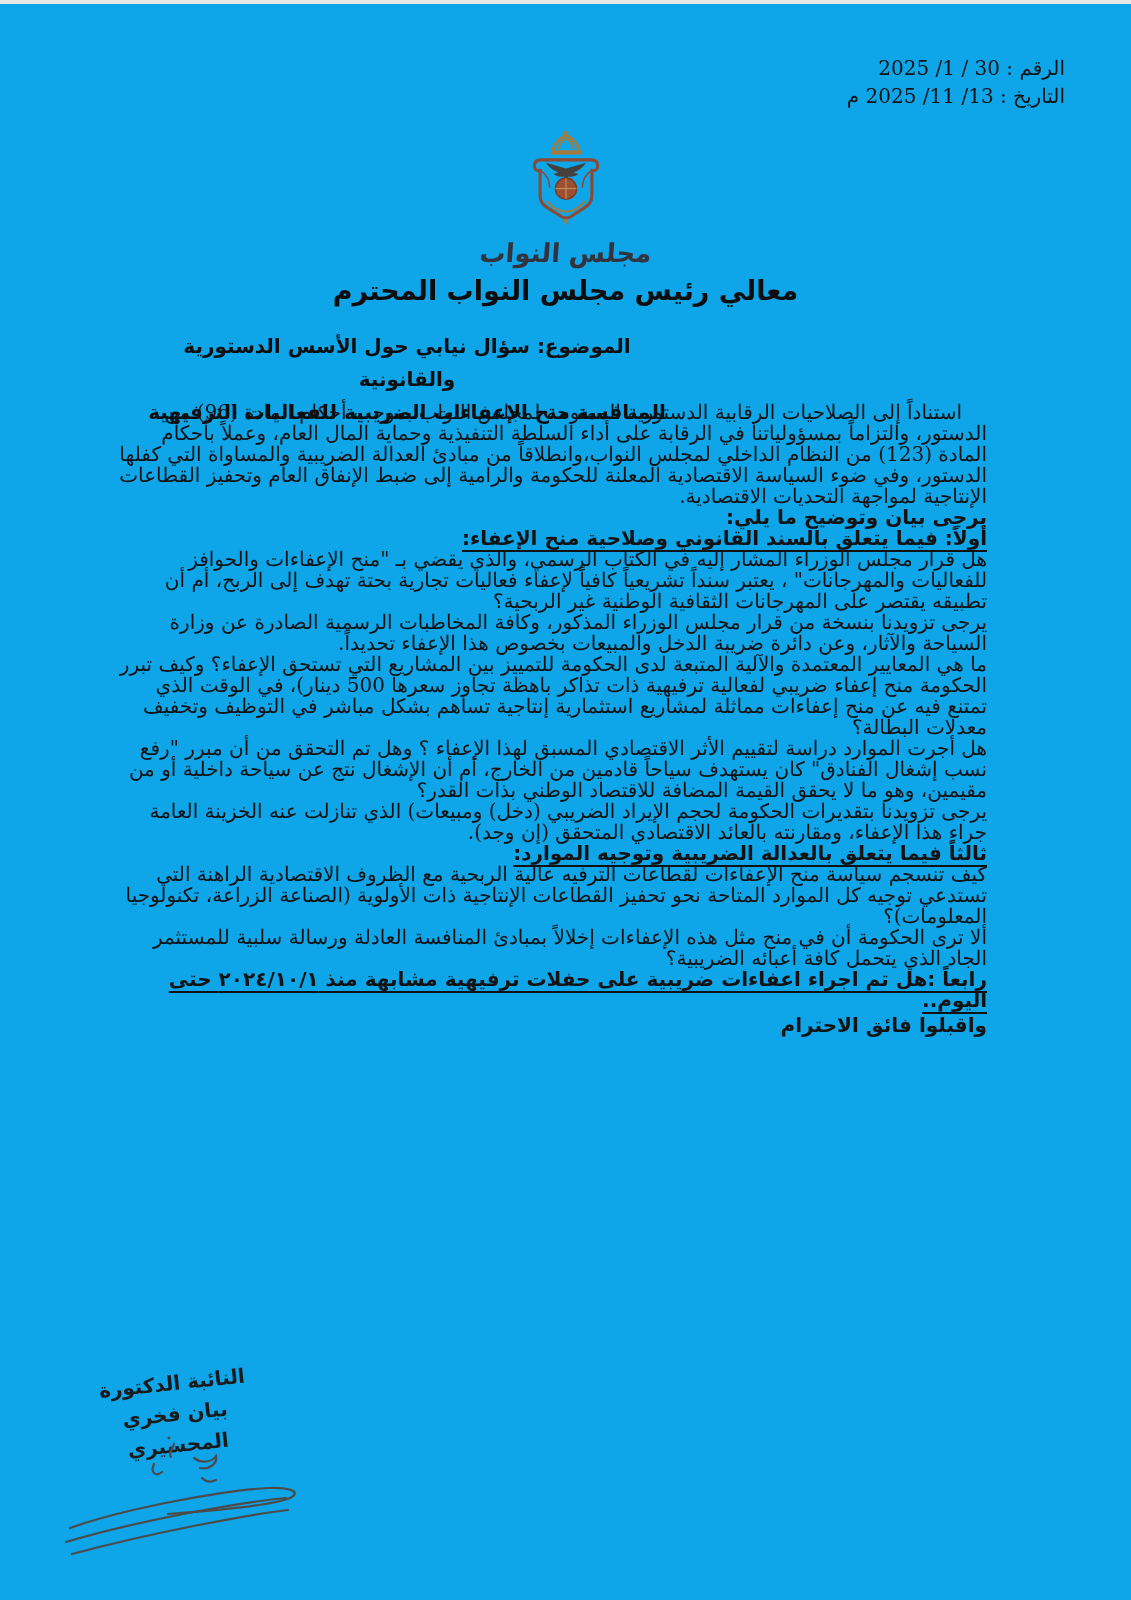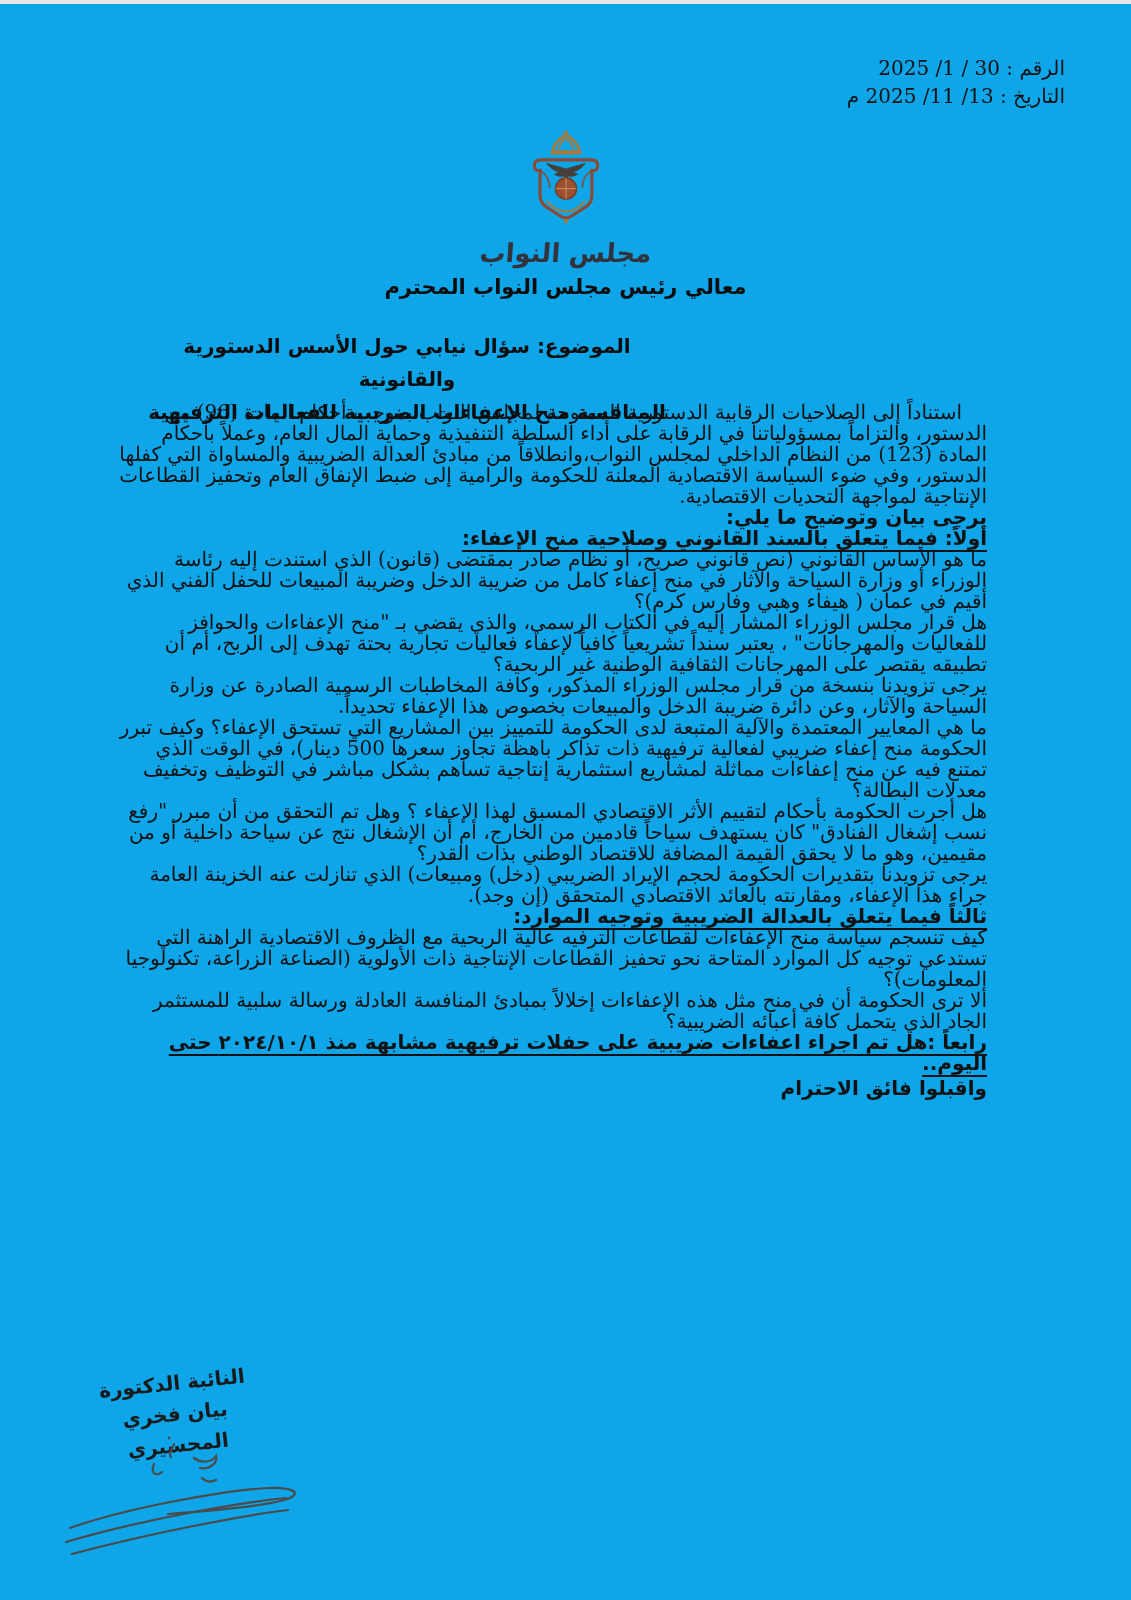--- a/index.html
+++ b/index.html
@@ -26,21 +26,21 @@
   .emblem-callig{
     margin-top:2px;
     direction:rtl;
     font-size:26px;font-weight:bold;color:#33333d;
     font-family:"DejaVu Sans", sans-serif;
     letter-spacing:1px;
     transform:skewX(-4deg);
   }
   .salutation{
     position:absolute;top:271px;left:0;width:100%;
-    text-align:center;font-weight:bold;font-size:21px;
+    text-align:center;font-weight:bold;font-size:27px;
     direction:rtl;color:#0d0d0d;
     font-family:"DejaVu Sans", sans-serif;
   }
   .subject{
     position:absolute;top:326px;left:134px;width:546px;
     direction:rtl;text-align:center;
     font-weight:bold;font-size:20px;line-height:33px;color:#0d0d0d;
     font-family:"DejaVu Sans", sans-serif;
   }
   .body-text{
@@ -111,26 +111,25 @@
   <div class="subject">
     <div>الموضوع: سؤال نيابي حول الأسس الدستورية والقانونية</div>
     <div>المنافسة منح الإعفاءات الضريبية للفعاليات الترفيهية</div>
   </div>
 
   <div class="body-text">
     <p class="p-indent">استناداً إلى الصلاحيات الرقابية الدستورية الممنوحة لمجلس النواب بموجب أحكام المادة (96) من الدستور، والتزاماً بمسؤولياتنا في الرقابة على أداء السلطة التنفيذية وحماية المال العام، وعملاً بأحكام المادة (123) من النظام الداخلي لمجلس النواب،وانطلاقاً من مبادئ العدالة الضريبية والمساواة التي كفلها الدستور، وفي ضوء السياسة الاقتصادية المعلنة للحكومة والرامية إلى ضبط الإنفاق العام وتحفيز القطاعات الإنتاجية لمواجهة التحديات الاقتصادية.</p>
     <p class="bold-line">يرجى بيان وتوضيح ما يلي:</p>
 
     <p><span class="sec-heading">أولاً: فيما يتعلق بالسند القانوني وصلاحية منح الإعفاء:</span></p>
-    <p>ما هو الأساس القانوني (نص قانوني صريح، أو نظام صادر بمقتضى (قانون) الذي استندت إليه رئاسة الوزراء أو وزارة السياحة والآثار في منح إعفاء كامل من ضريبة الدخل وضريبة المبيعات للحفل الفني الذي أقيم في عمان ( هيفاء وهبي وفارس كرم)؟</p>
     <p>هل قرار مجلس الوزراء المشار إليه في الكتاب الرسمي، والذي يقضي بـ "منح الإعفاءات والحوافز للفعاليات والمهرجانات" ، يعتبر سنداً تشريعياً كافياً لإعفاء فعاليات تجارية بحتة تهدف إلى الربح، أم أن تطبيقه يقتصر على المهرجانات الثقافية الوطنية غير الربحية؟</p>
     <p>يرجى تزويدنا بنسخة من قرار مجلس الوزراء المذكور، وكافة المخاطبات الرسمية الصادرة عن وزارة السياحة والآثار، وعن دائرة ضريبة الدخل والمبيعات بخصوص هذا الإعفاء تحديداً.</p>
 
     <p>ما هي المعايير المعتمدة والآلية المتبعة لدى الحكومة للتمييز بين المشاريع التي تستحق الإعفاء؟ وكيف تبرر الحكومة منح إعفاء ضريبي لفعالية ترفيهية ذات تذاكر باهظة تجاوز سعرها 500 دينار)، في الوقت الذي تمتنع فيه عن منح إعفاءات مماثلة لمشاريع استثمارية إنتاجية تساهم بشكل مباشر في التوظيف وتخفيف معدلات البطالة؟</p>
-    <p>هل أجرت الحكومة بأحكام لتقييم الأثر الاقتصادي المسبق لهذا الإعفاء ؟ وهل تم التحقق من أن مبرر "رفع نسب إشغال الفنادق" كان يستهدف سياحاً قادمين من الخارج، أم أن الإشغال نتج عن سياحة داخلية أو من مقيمين، وهو ما لا يحقق القيمة المضافة للاقتصاد الوطني بذات القدر؟</p>
+    <p>هل أجرت الموارد دراسة لتقييم الأثر الاقتصادي المسبق لهذا الإعفاء ؟ وهل تم التحقق من أن مبرر "رفع نسب إشغال الفنادق" كان يستهدف سياحاً قادمين من الخارج، أم أن الإشغال نتج عن سياحة داخلية أو من مقيمين، وهو ما لا يحقق القيمة المضافة للاقتصاد الوطني بذات القدر؟</p>
     <p>يرجى تزويدنا بتقديرات الحكومة لحجم الإيراد الضريبي (دخل) ومبيعات) الذي تنازلت عنه الخزينة العامة جراء هذا الإعفاء، ومقارنته بالعائد الاقتصادي المتحقق (إن وجد).</p>
 
     <p><span class="sec-heading">ثالثاً فيما يتعلق بالعدالة الضريبية وتوجيه الموارد:</span></p>
     <p>كيف تنسجم سياسة منح الإعفاءات لقطاعات الترفيه عالية الربحية مع الظروف الاقتصادية الراهنة التي تستدعي توجيه كل الموارد المتاحة نحو تحفيز القطاعات الإنتاجية ذات الأولوية (الصناعة الزراعة، تكنولوجيا المعلومات)؟</p>
     <p>ألا ترى الحكومة أن في منح مثل هذه الإعفاءات إخلالاً بمبادئ المنافسة العادلة ورسالة سلبية للمستثمر الجاد الذي يتحمل كافة أعبائه الضريبية؟</p>
 
     <p><span class="sec-heading">رابعاً :هل تم اجراء اعفاءات ضريبية على حفلات ترفيهية مشابهة منذ ٢٠٢٤/١٠/١ حتى اليوم..</span></p>
 
     <p class="closing">واقبلوا فائق الاحترام</p>
   </div>

